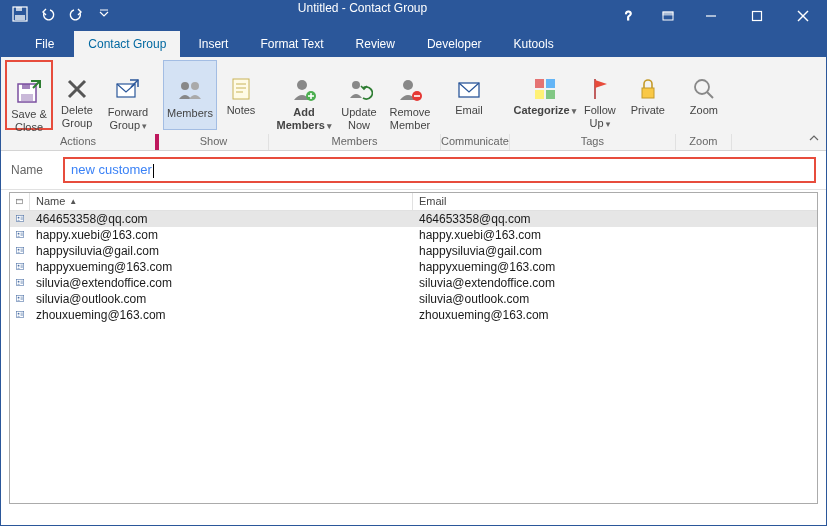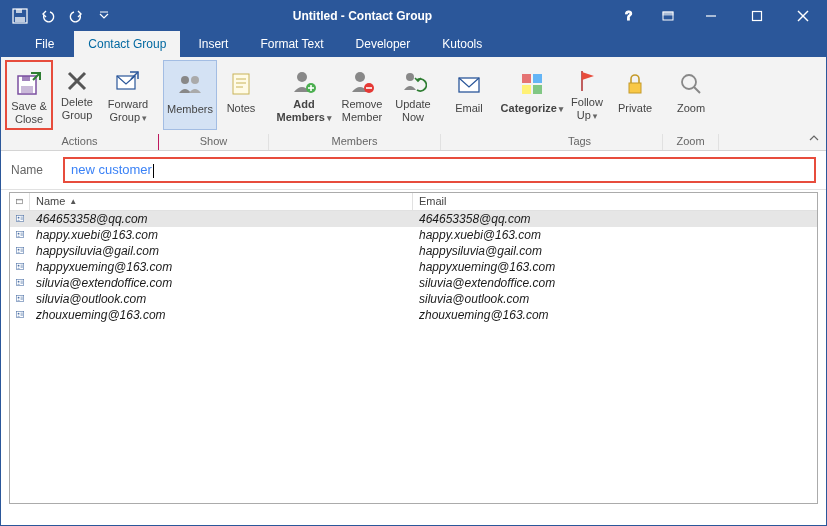--- a/index.html
+++ b/index.html
@@ -1,40 +1,40 @@
 <!DOCTYPE html>
 <html><head>
 <meta charset="utf-8">
 <style>
   * { box-sizing: border-box; margin: 0; padding: 0; font-family: "Segoe UI", Tahoma, sans-serif; }
   body { width: 827px; height: 526px; background: #fff; border: 1px solid #2b579a; overflow: hidden; position: relative; font-size: 12px; color: #444; }
 
   
-  .titlebar { height: 30px; background: #2b579a; color: #fff; display: flex; align-items: center; font-weight: bold; }
+  .titlebar { height: 30px; background: #2b579a; color: #fff; display: flex; align-items: flex-start; }
   .qat { display: flex; align-items: center; gap: 2px; padding-left: 6px; }
   .qat .qbtn { width: 26px; height: 26px; display: flex; align-items: center; justify-content: center; }
   .titletext { flex: 1; text-align: center; font-size: 12px; color: #fff; }
   .winctrls { display: flex; }
   .winctrls .wbtn { width: 46px; height: 30px; display: flex; align-items: center; justify-content: center; }
   .wbtn.help { width: 40px; }
   .wbtn svg { stroke: #fff; }
 
   
   .tabsrow { height: 26px; background: #2b579a; display: flex; align-items: flex-end; padding-left: 18px; gap: 4px; }
   .tab { padding: 6px 14px 6px 14px; color: #fff; font-size: 12px; }
   .tab.active { background: #f3f3f3; color: #0369a1; }
   .tab.file { padding: 6px 16px; }
 
   
   .ribbon { height: 94px; background: #f3f3f3; border-bottom: 1px solid #d4d4d4; display: flex; position: relative; }
   .group { display: flex; flex-direction: column; height: 100%; }
   .group .buttons { flex: 1; display: flex; align-items: flex-start; padding: 3px 4px 0 4px; }
   .group .label { text-align: center; font-size: 11px; color: #666; padding: 1px 0 3px 0; border-right: 1px solid #e1e1e1; }
-  .group:first-child .label { border-right: 1px solid #be185d; }
-  .rbtn { display: flex; flex-direction: column; align-items: center; justify-content: flex-start; width: 54px; padding: 8px 2px; text-align: center; font-size: 11px; color: #444; line-height: 1.2; gap: 2px; height: 70px; }
+  .group:first-child .label { border-right: 4px solid #be185d; }
+  .rbtn { display: flex; flex-direction: column; align-items: center; justify-content: flex-start; width: 54px; padding: 16px 2px; text-align: center; font-size: 11px; color: #444; line-height: 1.2; gap: 2px; height: 70px; }
   .rbtn.wide { width: 62px; font-weight: bold; }
   .rbtn.narrow { width: 48px; }
   .rbtn .ricon { width: 32px; height: 32px; display: flex; align-items: center; justify-content: center; }
   .rbtn.active { background: #d4e2f4; border: 1px solid #a3bde3; }
   .rbtn .arrow-down::after { content: "▾"; font-size: 9px; margin-left: 2px; color: #666; }
   .hl-red { border: 2px solid #e74c3c; }
   .ribbon-collapse { position: absolute; right: 6px; bottom: 4px; font-size: 11px; color: #666; }
 
   
   .namerow { display: flex; align-items: center; padding: 6px 10px 6px 10px; gap: 8px; border-bottom: 1px solid #e1e1e1; }
@@ -45,21 +45,21 @@
   
   .listarea { border: 1px solid #ababab; margin: 2px 8px 8px 8px; height: 312px; background: #fff; overflow: auto; }
   .listhead { display: flex; background: #fff; border-bottom: 1px solid #e1e1e1; height: 18px; }
   .listhead .col { display: flex; align-items: center; padding: 0 6px; font-size: 11px; color: #444; border-right: 1px solid #e1e1e1; }
   .col.iconcol { width: 20px; border-right: 1px solid #e1e1e1; }
   .col.namecol { width: 383px; gap: 4px; }
   .col.emailcol { flex: 1; border-right: none; }
   .sort-caret { font-size: 8px; color: #555; }
   .row { display: flex; align-items: center; height: 16px; font-size: 12px; color: #1a1a1a; }
   .row.sel { background: #e6e6e6; }
-  .row .cell { padding: 0 6px; overflow: hidden; white-space: nowrap; font-style: italic; }
+  .row .cell { padding: 0 6px; overflow: hidden; white-space: nowrap; }
   .row .iconcell { width: 20px; display: flex; align-items: center; justify-content: center; }
   .row .namecell { width: 383px; }
   .row .emailcell { flex: 1; }
   .contact-icon { width: 14px; height: 11px; }
 
   
   .listarea::-webkit-scrollbar { width: 16px; }
 </style>
 </head>
 <body>
@@ -122,20 +122,21 @@
         </svg>
     </div>
   </div>
 </div>
 
 <div class="tabsrow">
   <div class="tab file">File</div>
   <div class="tab active">Contact Group</div>
   <div class="tab">Insert</div>
   <div class="tab">Format Text</div>
+  <div class="tab">Review</div>
   <div class="tab">Developer</div>
   <div class="tab">Kutools</div>
 </div>
 
 <div class="ribbon">
 
   <div class="group">
     <div class="buttons">
       <div class="rbtn narrow hl-red">
         <div class="ricon">
@@ -208,58 +209,59 @@
           <svg width="28" height="28" viewBox="0 0 28 28">
               <circle cx="12" cy="9" r="5" fill="#888"></circle>
               <path d="M4 24 Q12 14 20 24 Z" fill="#888"></path>
               <circle cx="21" cy="20" r="5" fill="#4caf50"></circle>
               <line x1="21" y1="17" x2="21" y2="23" stroke="#fff" stroke-width="1.6"></line>
               <line x1="18" y1="20" x2="24" y2="20" stroke="#fff" stroke-width="1.6"></line>
             </svg>
         </div>
         <span><span>Add Members</span><span class="arrow-down"></span></span>
       </div>
+      <div class="rbtn narrow">
+        <div class="ricon">
+          <svg width="28" height="28" viewBox="0 0 28 28">
+              <circle cx="11" cy="9" r="4" fill="#888"></circle>
+              <path d="M5 22 Q11 14 17 22 Z" fill="#888"></path>
+              <path d="M18 12 A6 6 0 1 1 18 22" fill="none" stroke="#2e7d32" stroke-width="1.8"></path>
+              <path d="M16 10 L19 13 L22 10" fill="none" stroke="#2e7d32" stroke-width="1.6"></path>
+            </svg>
+        </div>
+        <span>Update Now</span>
+      </div>
       <div class="rbtn">
         <div class="ricon">
           <svg width="28" height="28" viewBox="0 0 28 28">
               <circle cx="12" cy="9" r="5" fill="#888"></circle>
               <path d="M4 24 Q12 14 20 24 Z" fill="#888"></path>
               <circle cx="21" cy="20" r="5" fill="#e53935"></circle>
               <line x1="18" y1="20" x2="24" y2="20" stroke="#fff" stroke-width="1.6"></line>
             </svg>
         </div>
         <span>Remove Member</span>
       </div>
-      <div class="rbtn narrow">
-        <div class="ricon">
-          <svg width="28" height="28" viewBox="0 0 28 28">
-              <circle cx="11" cy="9" r="4" fill="#888"></circle>
-              <path d="M5 22 Q11 14 17 22 Z" fill="#888"></path>
-              <path d="M18 12 A6 6 0 1 1 18 22" fill="none" stroke="#2e7d32" stroke-width="1.8"></path>
-              <path d="M16 10 L19 13 L22 10" fill="none" stroke="#2e7d32" stroke-width="1.6"></path>
-            </svg>
-        </div>
-        <span>Update Now</span>
-      </div>
     </div>
     <div class="label">Members</div>
   </div>
 
   <div class="group">
     <div class="buttons">
       <div class="rbtn narrow">
         <div class="ricon">
           <svg width="26" height="26" viewBox="0 0 26 26">
               <rect x="3" y="7" width="20" height="14" fill="#fff" stroke="#2b579a" stroke-width="1.3"></rect>
               <path d="M3 7 L13 16 L23 7" fill="none" stroke="#2b579a" stroke-width="1.3"></path>
             </svg>
         </div>
         <span>Email</span>
       </div>
     </div>
+    <div class="label">Communicate</div>
   </div>
 
   <div class="group">
     <div class="buttons">
       <div class="rbtn wide">
         <div class="ricon">
           <svg width="26" height="26" viewBox="0 0 26 26">
               <rect x="3" y="3" width="9" height="9" fill="#e57373"></rect>
               <rect x="14" y="3" width="9" height="9" fill="#64b5f6"></rect>
               <rect x="3" y="14" width="9" height="9" fill="#fff176"></rect>

